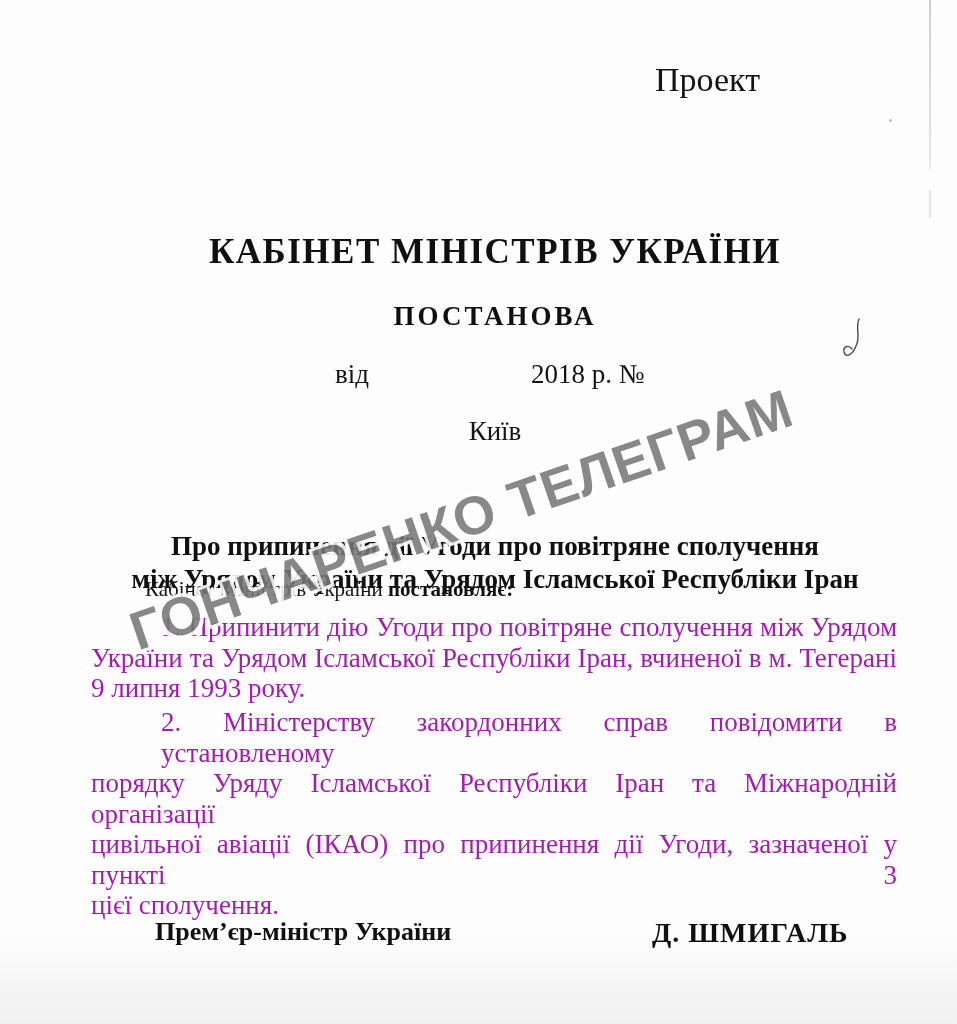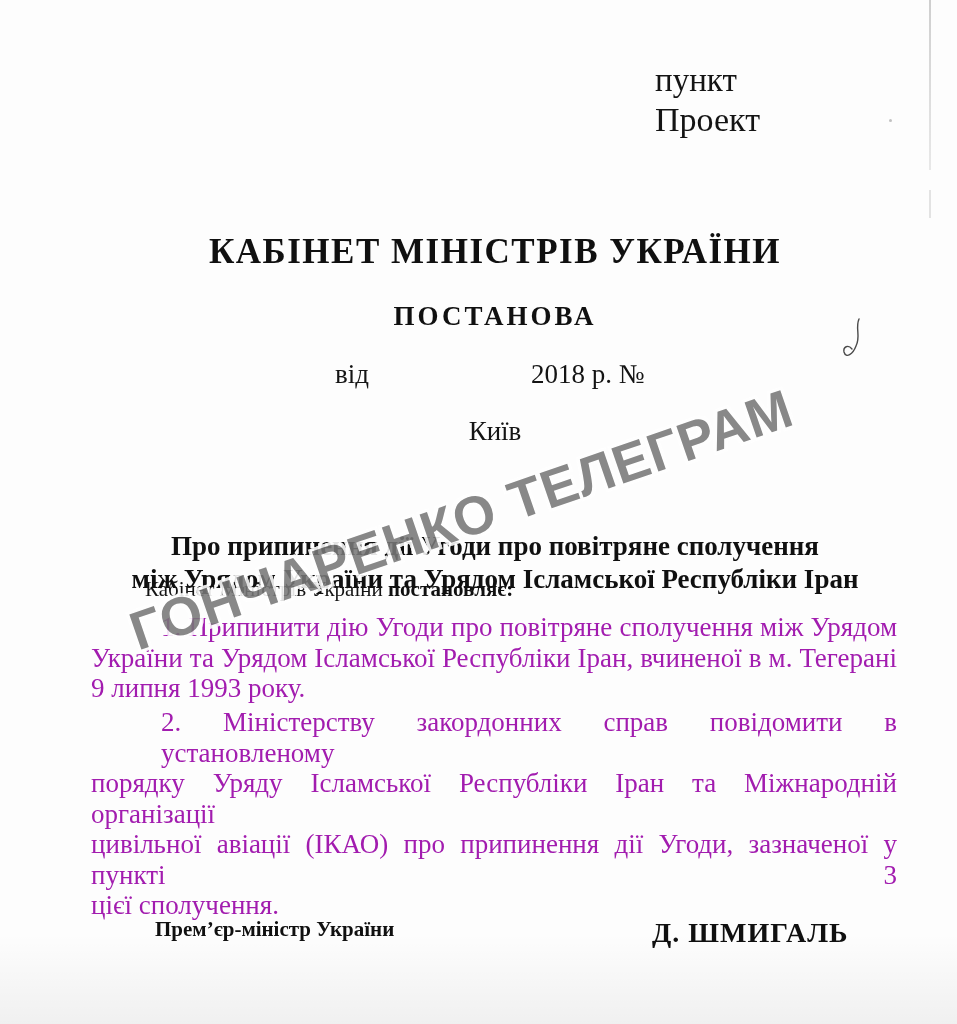--- a/index.html
+++ b/index.html
@@ -75,21 +75,21 @@
   }
   .para1{top:612px;}
   .para2{top:707px;}
   .jline{text-align:justify;text-align-last:justify;}
   .indent{padding-left:70px;}
   .lastline{text-align:left;}
   .signature{
     position:absolute;left:0;top:917px;width:957px;height:36px;
     font-weight:bold;color:#101010;
   }
-  .signature .sig-title{position:absolute;left:155px;top:0;font-size:21px;}
+  .signature .sig-title{position:absolute;left:155px;top:0;font-size:26px;}
   .signature .sig-name{position:absolute;left:652px;top:0;font-size:28px;letter-spacing:1px;}
   .watermark{
     position:absolute;left:142px;top:600px;
     transform:rotate(-19deg);
     transform-origin:0 100%;
     font-family:"Liberation Sans", sans-serif;
     font-weight:bold;
     font-size:54px;
     letter-spacing:1px;
     white-space:nowrap;
@@ -107,21 +107,20 @@
 </head>
 <body>
 
 <div class="page">
 
   <div class="scan-line-right"></div>
   <div class="scan-line-right2"></div>
   <div class="scan-dot"></div>
 
   <div class="corner-block">
-    <div class="line1">пункт</div>
     <div class="line2">Проект</div>
   </div>
 
   <div class="centered org-title">КАБІНЕТ МІНІСТРІВ УКРАЇНИ</div>
 
   <div class="centered doc-type">ПОСТАНОВА</div>
 
   <div class="dateline">
     <span class="from">від</span>
     <span class="date">2018 р. №</span>

